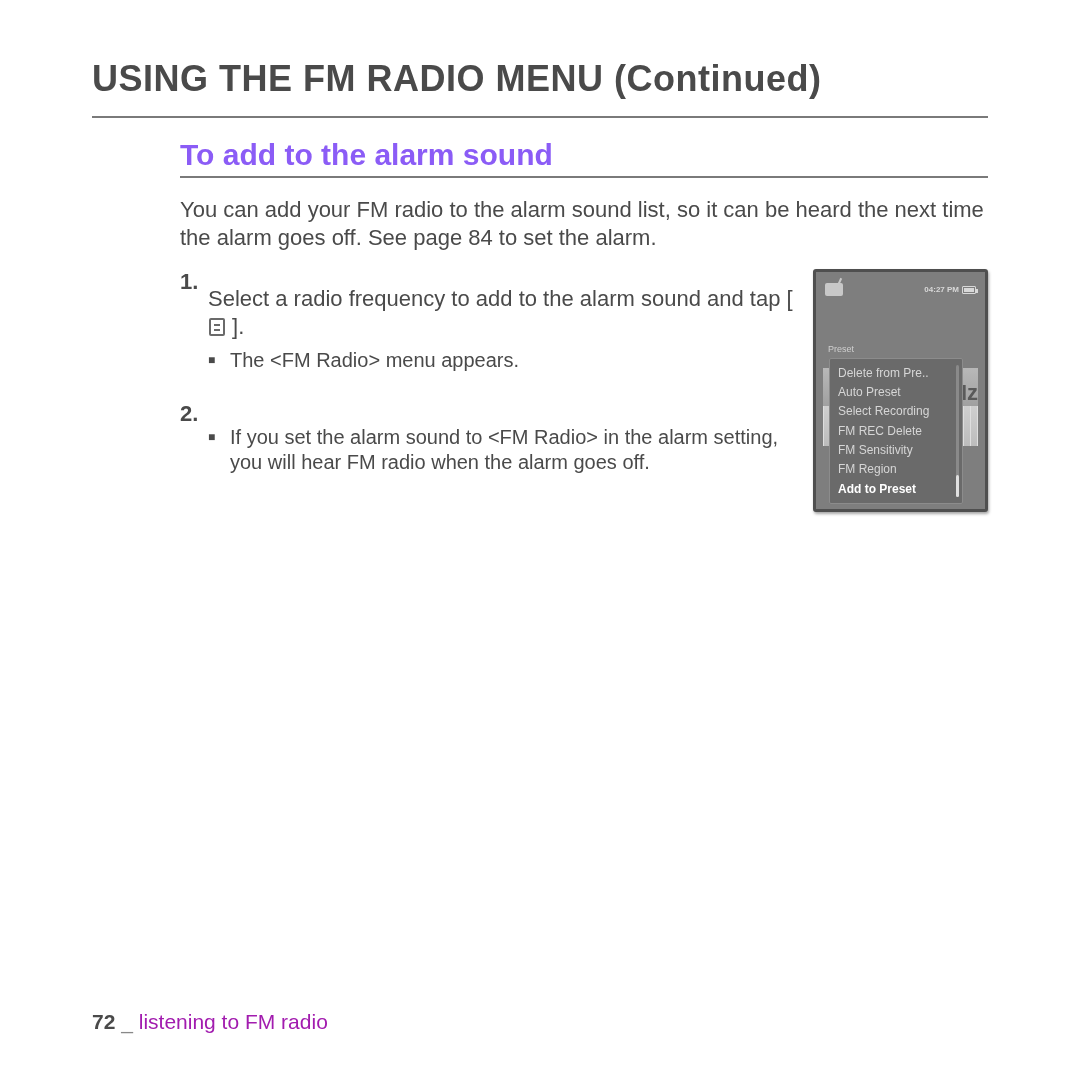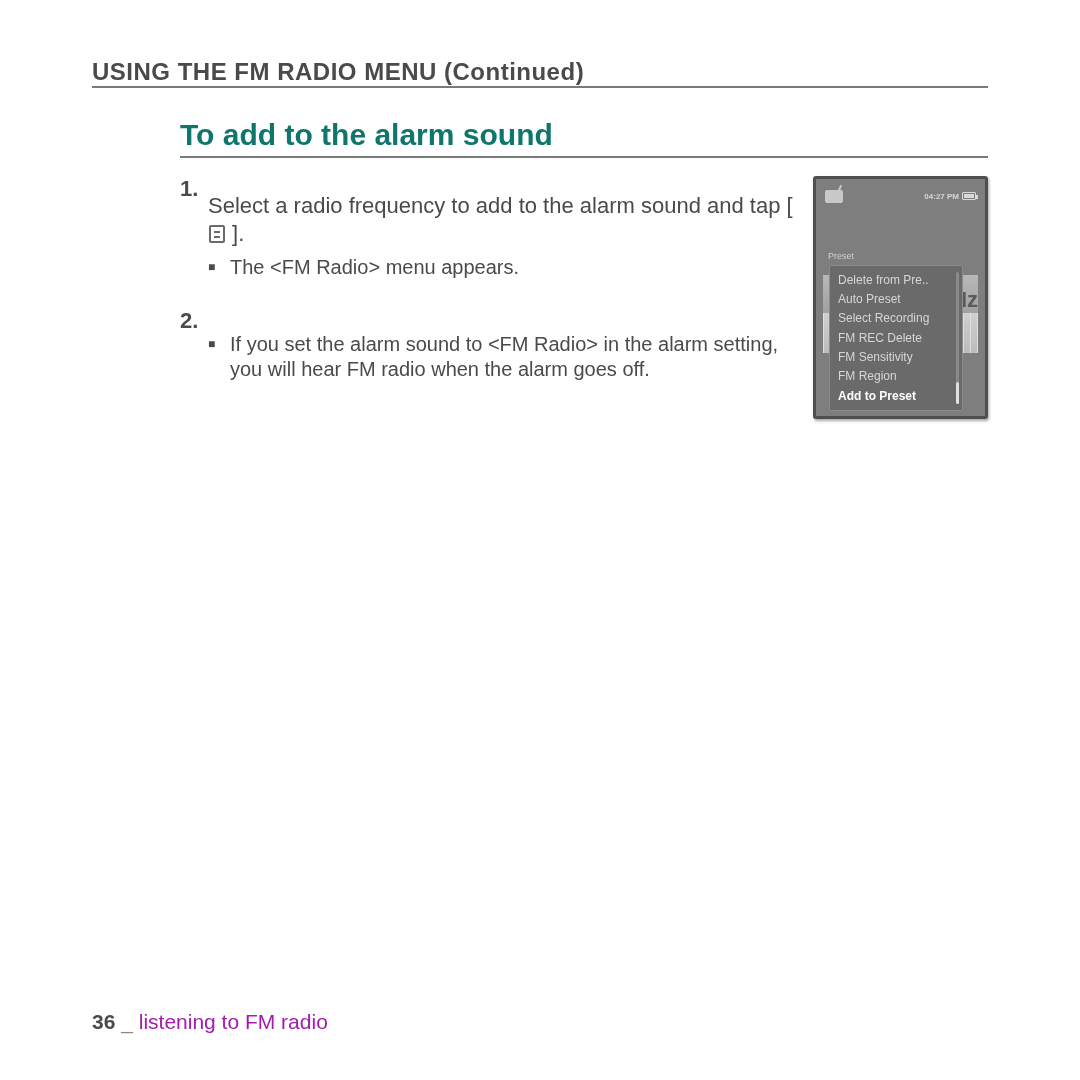--- a/index.html
+++ b/index.html
@@ -9,32 +9,32 @@
     background: #ffffff;
     color: #4a4a4a;
     position: relative;
   }
   .page {
     padding: 58px 92px 0 92px;
     height: 100%;
     position: relative;
   }
   .h1 {
-    font-size: 24px;
+    font-size: 36px;
     font-weight: bold;
     color: #4a4a4a;
     letter-spacing: 0.5px;
-    padding-bottom: 0;
+    padding-bottom: 16px;
     border-bottom: 2px solid #7a7a7a;
-    margin-bottom: 30px;
+    margin-bottom: 20px;
   }
   .h2 {
     font-size: 30px;
     font-weight: bold;
-    color: #0f766e;
+    color: #8b5cf6;
     padding-bottom: 4px;
     border-bottom: 2px solid #7a7a7a;
     margin-left: 88px;
     margin-bottom: 18px;
   }
   .intro {
     font-size: 22px;
     line-height: 1.25;
     margin-left: 88px;
     margin-bottom: 18px;
@@ -150,21 +150,21 @@
   }
   .radio-icon::before {
     content: "";
     position: absolute;
     right: 2px; top: -5px;
     width: 2px; height: 6px;
     background: #c8c8c8;
     transform: rotate(25deg);
   }
   .status-right {
-    display: flex; align-items: center; gap: 3px;
+    display: flex; align-items: flex-end; gap: 3px;
     color: #d8d8d8;
     font-size: 8px;
     font-weight: bold;
   }
   .battery {
     width: 14px; height: 8px;
     border: 1px solid #d8d8d8;
     border-radius: 1px;
     position: relative;
   }
@@ -258,20 +258,21 @@
   .footer .ptitle { color: #a21caf; }
 </style>
 </head>
 <body>
 
 <div class="page">
   <div class="h1">USING THE FM RADIO MENU (Continued)</div>
 
   <div class="h2">To add to the alarm sound</div>
 
+  <div class="intro">You can add your FM radio to the alarm sound list, so it can be heard the next time the alarm goes off. See page 84 to set the alarm.</div>
 
   <div class="content-row">
     <div class="steps">
 
       <div class="step">
         <div class="step-num">1.</div>
         <div class="step-body">
           <div class="line">
             <span>Select a radio frequency to add to the alarm sound and tap </span><span>[ </span><span class="icon-square"></span><span> ]</span><span>.</span>
           </div>
@@ -315,17 +316,17 @@
           <div class="menu-item">FM REC Delete</div>
           <div class="menu-item">FM Sensitivity</div>
           <div class="menu-item">FM Region</div>
           <div class="menu-item selected">Add to Preset</div>
         </div>
     </div>
 
   </div>
 
   <div class="footer">
-    <span class="pnum">36</span>
+    <span class="pnum">72</span>
     <span class="sep">_</span>
     <span class="ptitle">listening to FM radio</span>
   </div>
 </div>
 
 </body></html>

